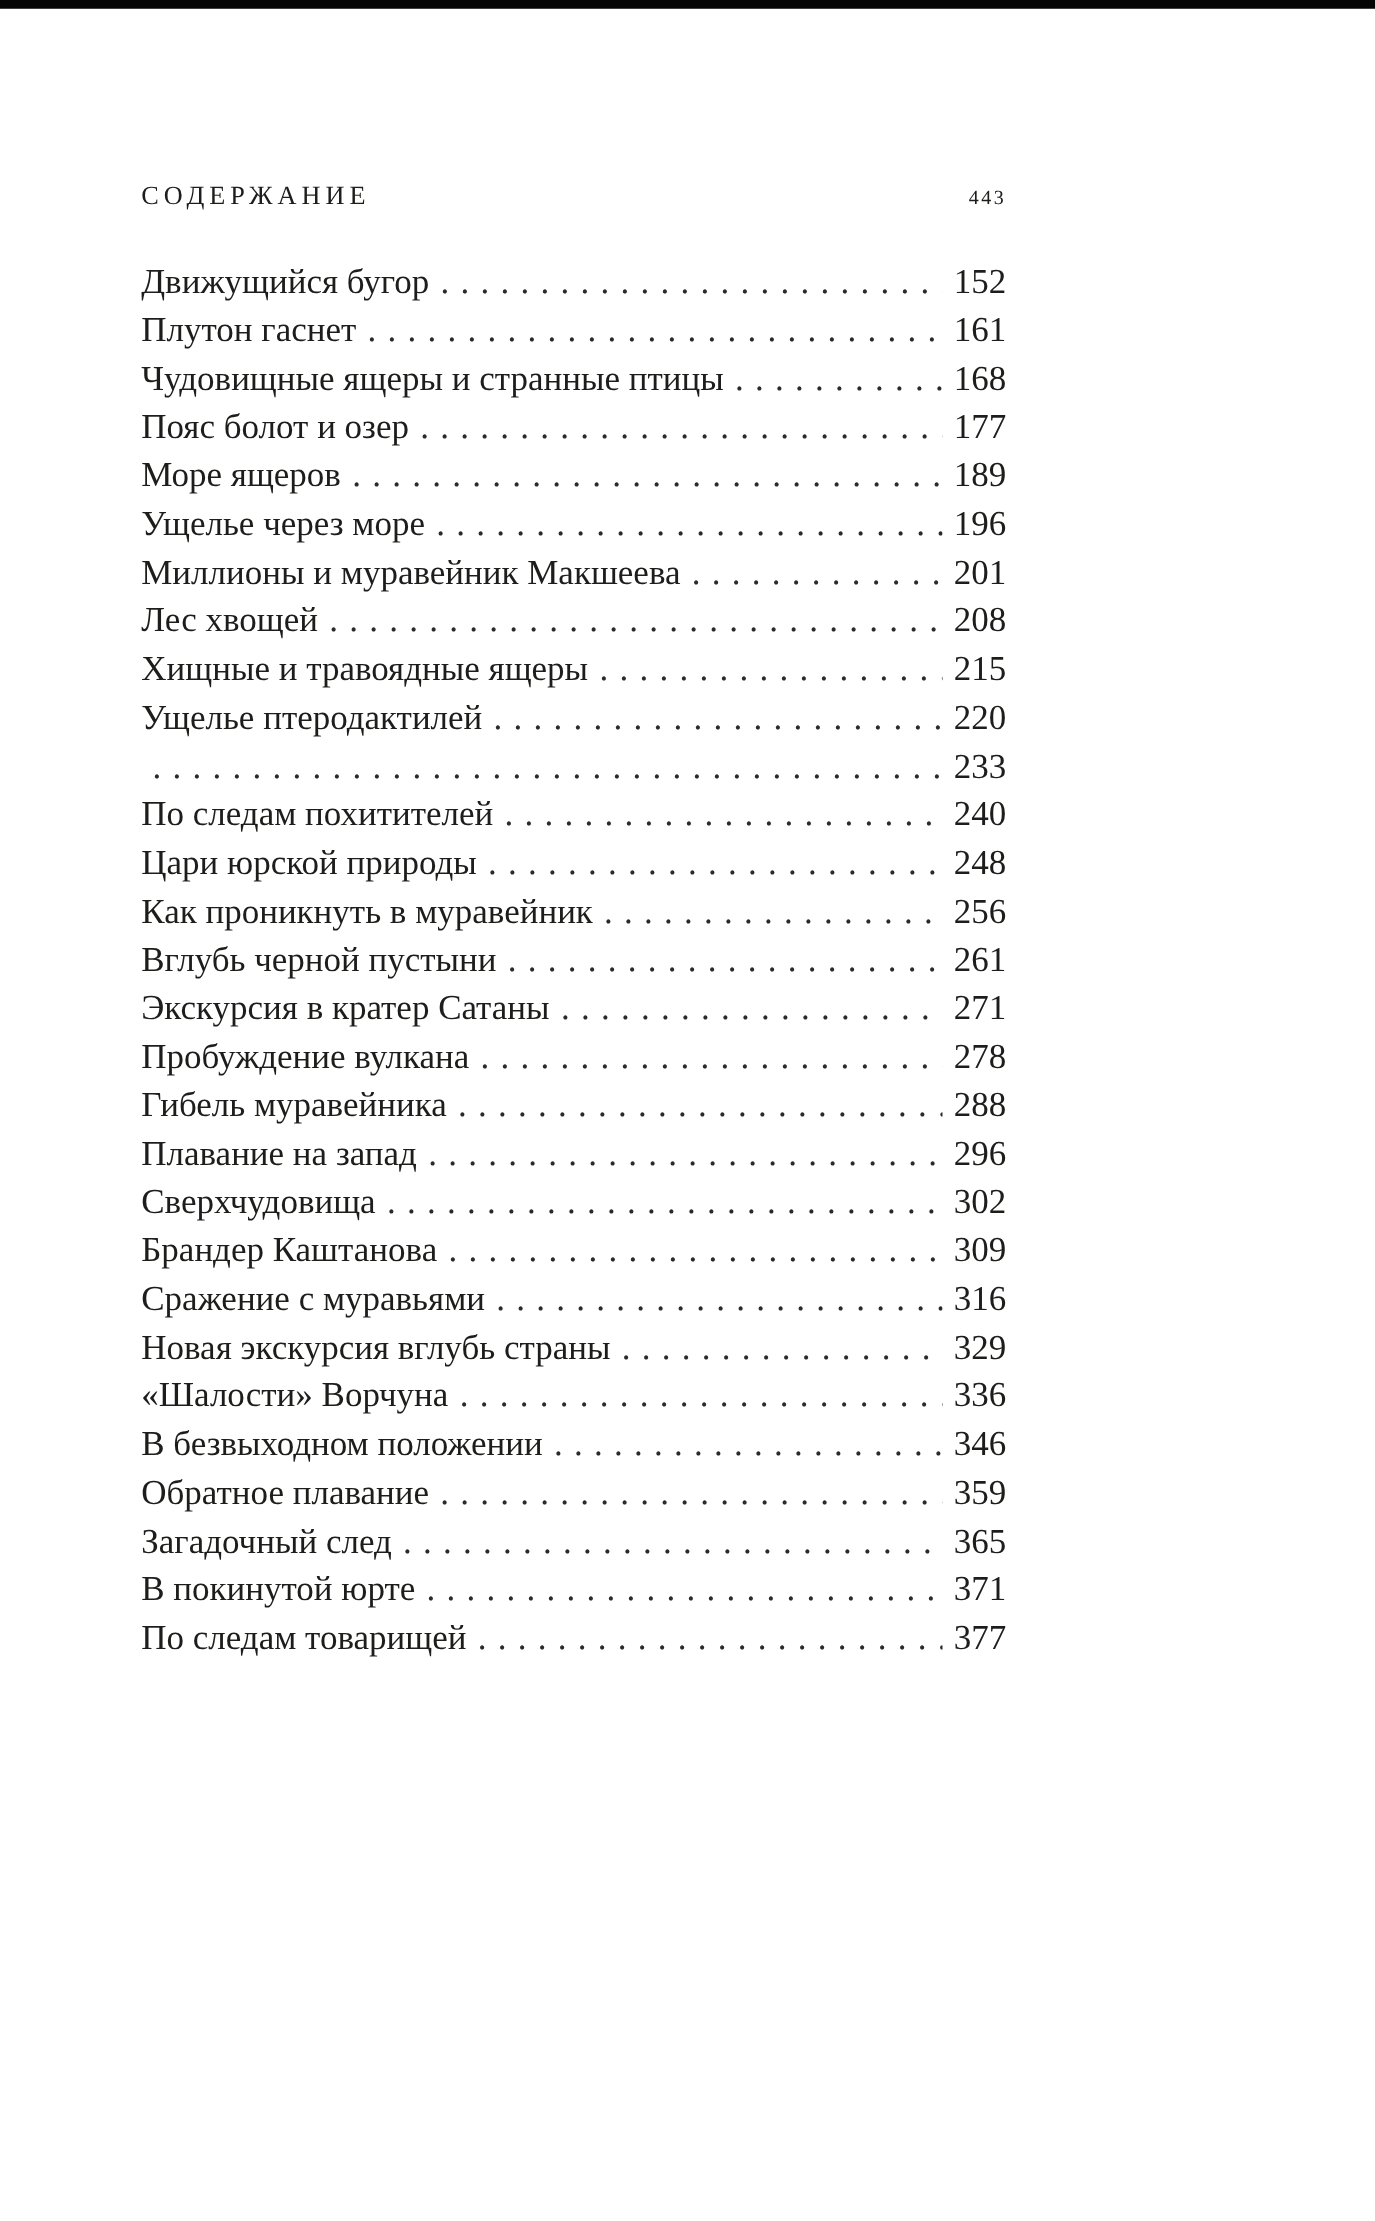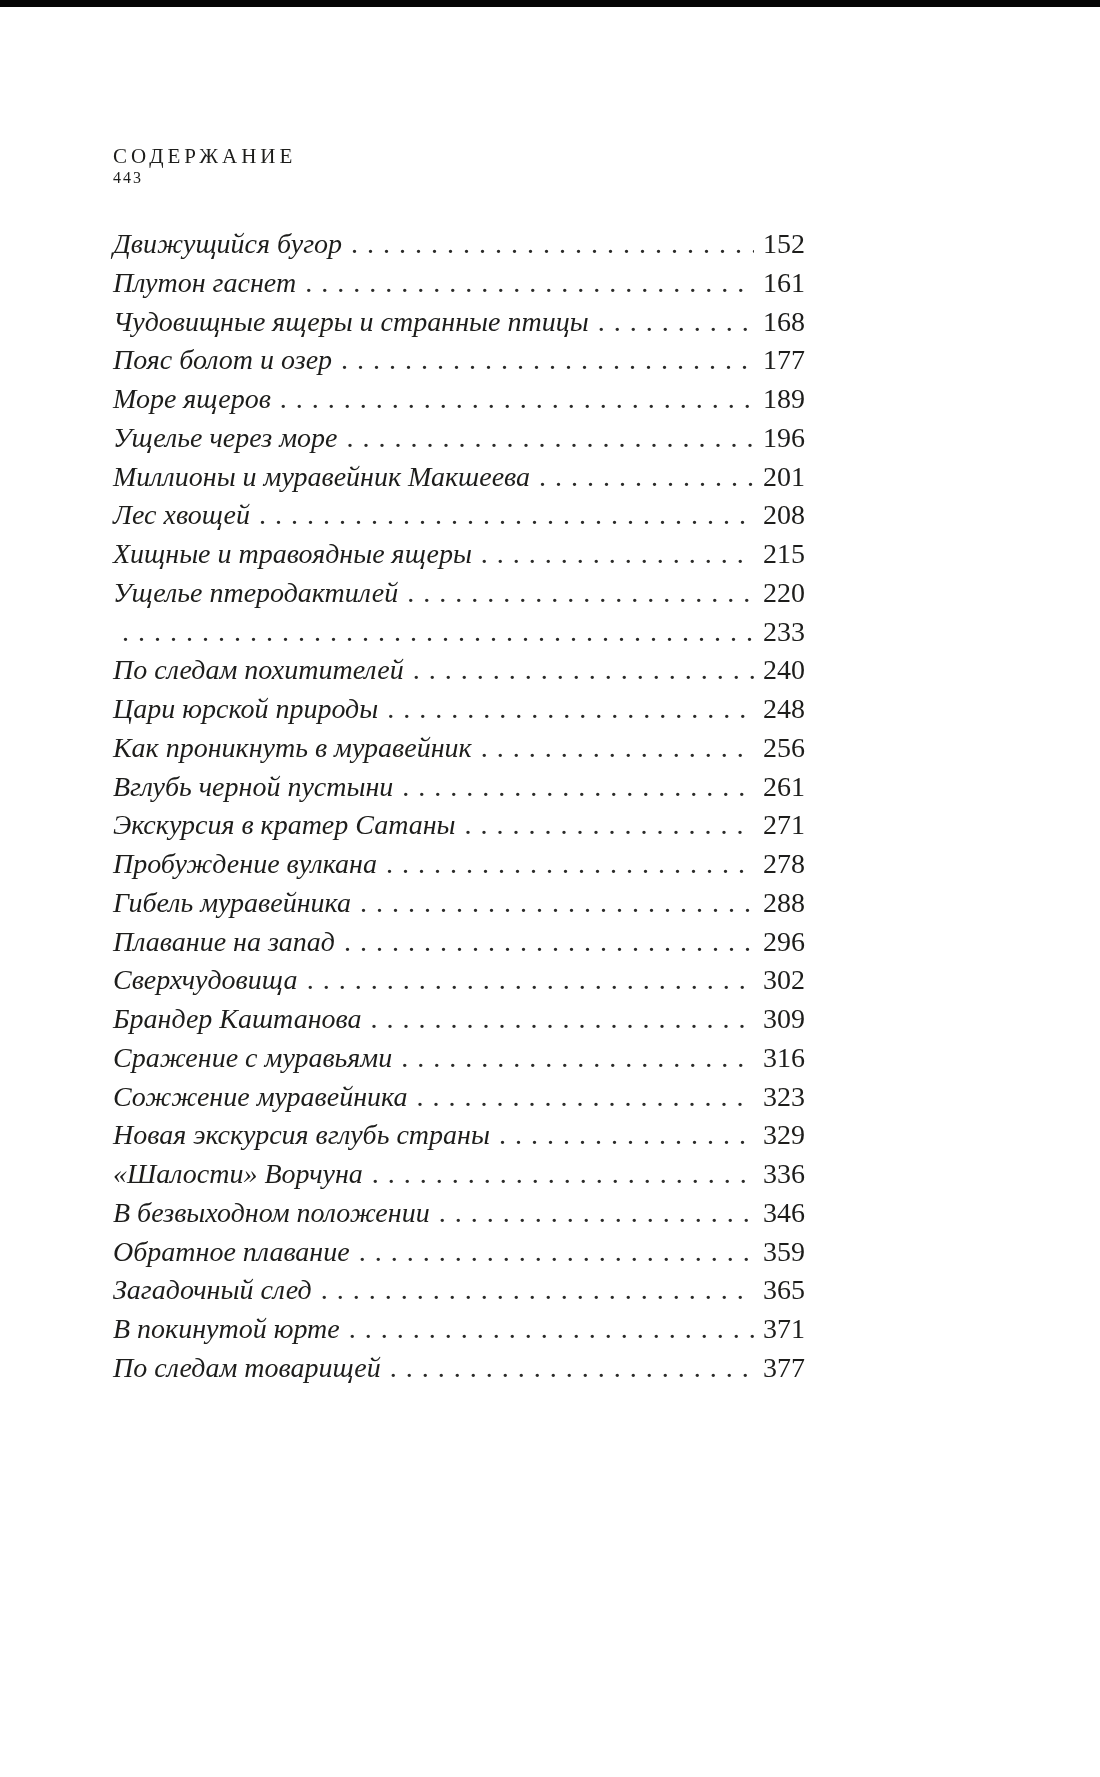--- a/index.html
+++ b/index.html
@@ -28,21 +28,20 @@
     position: absolute;
     top: 0;
     left: 113px;
     width: 692px;
   }
   .toc-header {
     margin-top: 144px;
     display: flex;
     justify-content: space-between;
     align-items: baseline;
-    flex-direction: column;
   }
   .toc-header .running-title {
     font-size: 21px;
     letter-spacing: 4px;
     font-weight: 400;
   }
   .toc-header .folio {
     font-size: 16px;
     letter-spacing: 2px;
   }
@@ -51,21 +50,20 @@
     font-size: 28px;
   }
   .toc-row {
     display: flex;
     align-items: baseline;
     line-height: 38.75px;
     white-space: nowrap;
   }
   .toc-row .title {
     flex: 0 0 auto;
-    font-style: italic;
   }
   .toc-row .dots {
     flex: 1 1 auto;
     overflow: hidden;
     white-space: nowrap;
     margin: 0 9px 0 9px;
     color: #2a2a28;
   }
   .toc-row .dots::after {
     content: ". . . . . . . . . . . . . . . . . . . . . . . . . . . . . . . . . . . . . . . . . . . . . . . . . . . . . . . . . . . . . . . . . . . . . . . . . . . .";
@@ -192,25 +190,20 @@
     <span class="title">Брандер Каштанова</span>
     <span class="dots"></span>
     <span class="page">309</span>
   </div>
       <div class="toc-row">
     <span class="title">Сражение с муравьями</span>
     <span class="dots"></span>
     <span class="page">316</span>
   </div>
       <div class="toc-row">
-    <span class="title">Сожжение муравейника</span>
-    <span class="dots"></span>
-    <span class="page">323</span>
-  </div>
-      <div class="toc-row">
     <span class="title">Новая экскурсия вглубь страны</span>
     <span class="dots"></span>
     <span class="page">329</span>
   </div>
       <div class="toc-row">
     <span class="title">«Шалости» Ворчуна</span>
     <span class="dots"></span>
     <span class="page">336</span>
   </div>
       <div class="toc-row">

